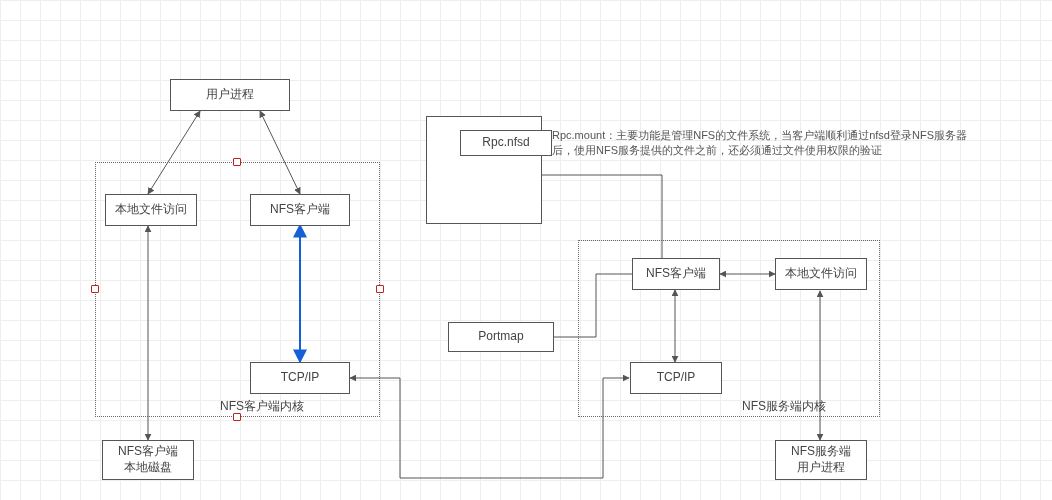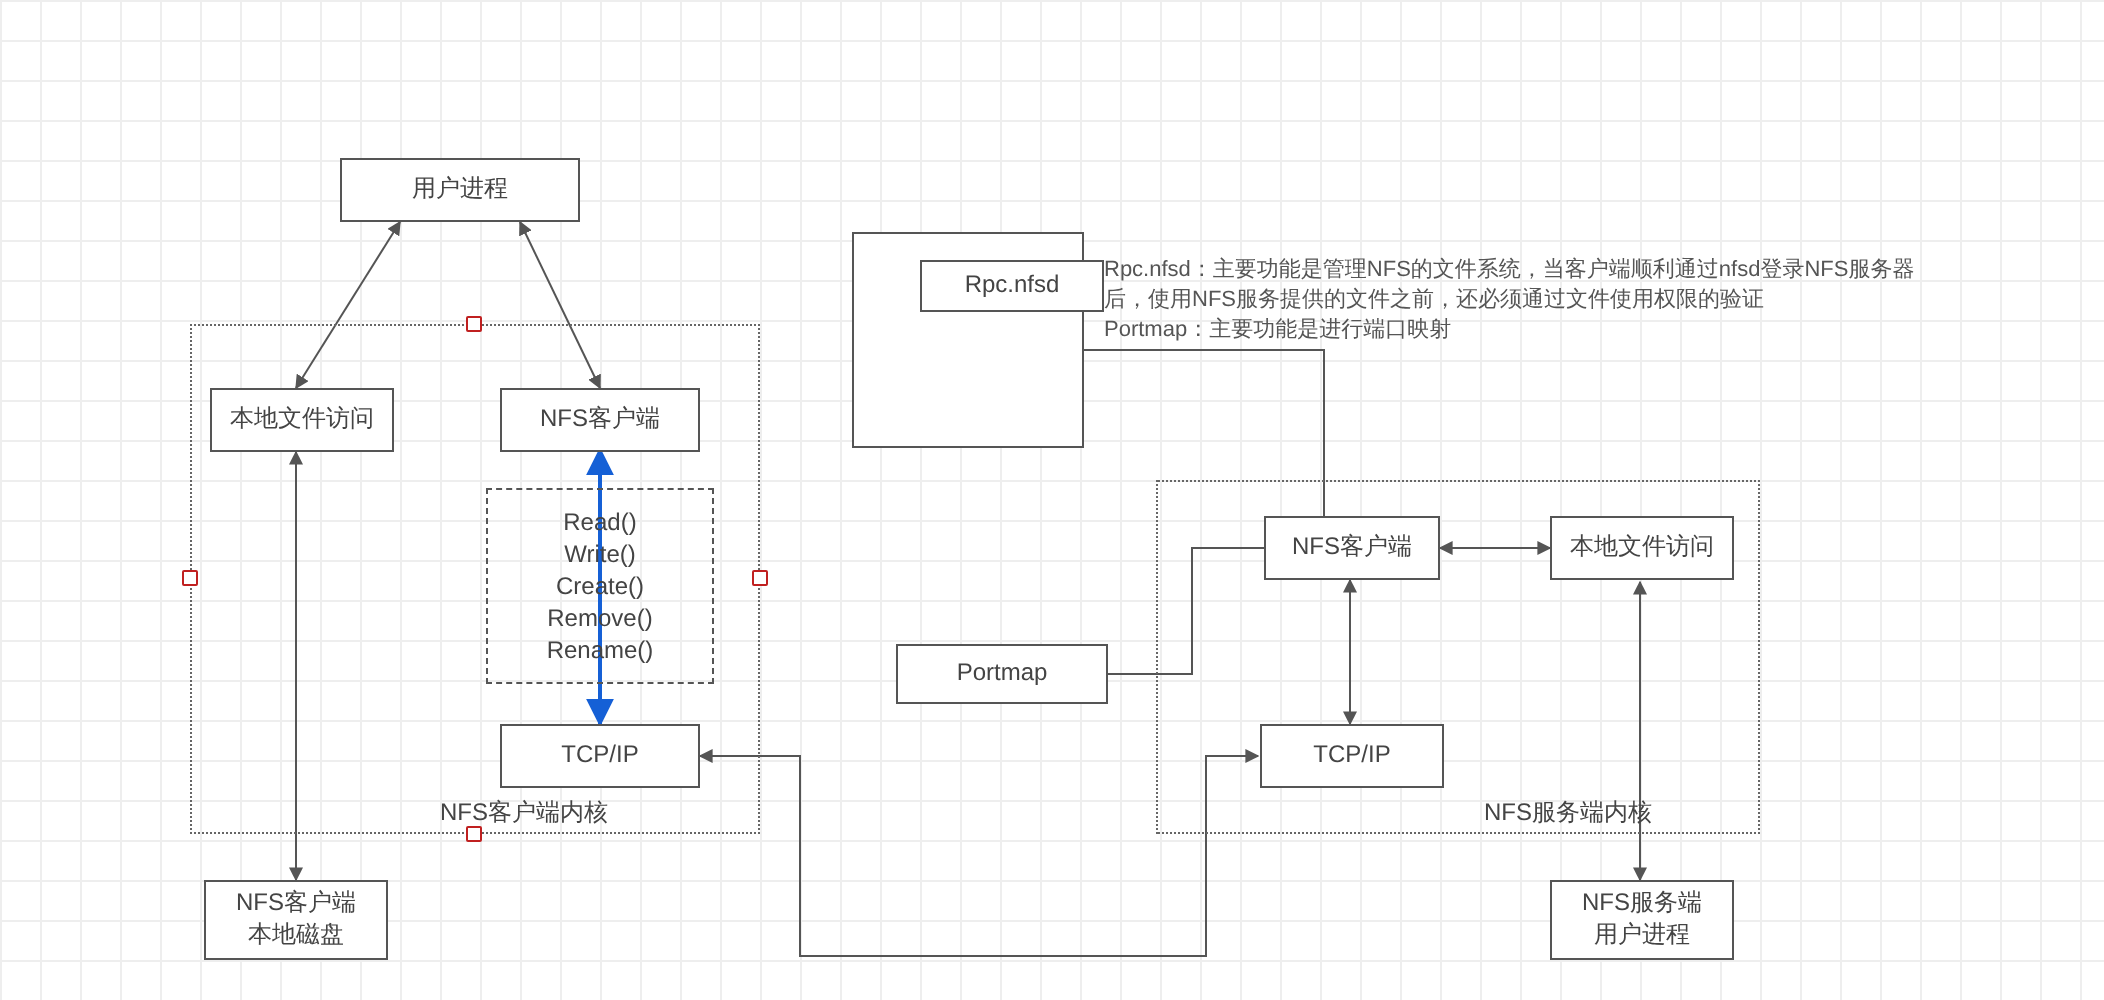--- a/index.html
+++ b/index.html
@@ -44,42 +44,36 @@
 
     <polyline points="662,258 662,175 531,175 531,160" fill="none" stroke="#555" marker-end="url(#ah)"></polyline>
   </svg>
 
   <div class="dotbox" style="left:95px;top:162px;width:285px;height:255px"></div>
   <div class="lbl" style="left:220px;top:398px">NFS客户端内核</div>
 
   <div class="box" style="left:170px;top:79px;width:120px;height:32px">用户进程</div>
   <div class="box" style="left:105px;top:194px;width:92px;height:32px">本地文件访问</div>
   <div class="box" style="left:250px;top:194px;width:100px;height:32px">NFS客户端</div>
-  <div class="dashbox" style="left:243px;top:244px;width:114px;height:98px;white-space:pre">Read()
-Write()
-Create()
-Remove()
-Rename()</div>
   <div class="box" style="left:250px;top:362px;width:100px;height:32px">TCP/IP</div>
   <div class="box" style="left:102px;top:440px;width:92px;height:40px;white-space:pre">NFS客户端
 本地磁盘</div>
 
   <div class="box" style="left:426px;top:116px;width:116px;height:108px;align-items:flex-start;justify-content:flex-start;padding:0"></div>
   <div class="box" style="left:460px;top:130px;width:92px;height:18px">Rpc.nfsd</div>
 
   <div class="dotbox" style="left:578px;top:240px;width:302px;height:177px"></div>
   <div class="lbl" style="left:742px;top:398px">NFS服务端内核</div>
 
   <div class="box" style="left:632px;top:258px;width:88px;height:32px">NFS客户端</div>
   <div class="box" style="left:775px;top:258px;width:92px;height:32px">本地文件访问</div>
   <div class="box" style="left:448px;top:322px;width:106px;height:30px">Portmap</div>
   <div class="box" style="left:630px;top:362px;width:92px;height:32px">TCP/IP</div>
   <div class="box" style="left:775px;top:440px;width:92px;height:40px;white-space:pre">NFS服务端
 用户进程</div>
 
-  <div class="note" style="left:552px;top:128px;width:420px">Rpc.nfsd：主要功能是管理NFS的文件系统，当客户端顺利通过nfsd登录NFS服务器后，使用NFS服务提供的文件之前，还必须通过文件使用权限的验证</div>
-  <div class="note" style="left:552px;top:158px;width:420px">Portmap：主要功能是进行端口映射</div>
+  <div class="note" style="left:552px;top:128px;width:420px">Rpc.mount：主要功能是管理NFS的文件系统，当客户端顺利通过nfsd登录NFS服务器后，使用NFS服务提供的文件之前，还必须通过文件使用权限的验证</div>
 
   <div class="handle" style="left:95px;top:289px"></div>
   <div class="handle" style="left:380px;top:289px"></div>
   <div class="handle" style="left:237px;top:162px"></div>
   <div class="handle" style="left:237px;top:417px"></div>
 </div>
 
 </body></html>

